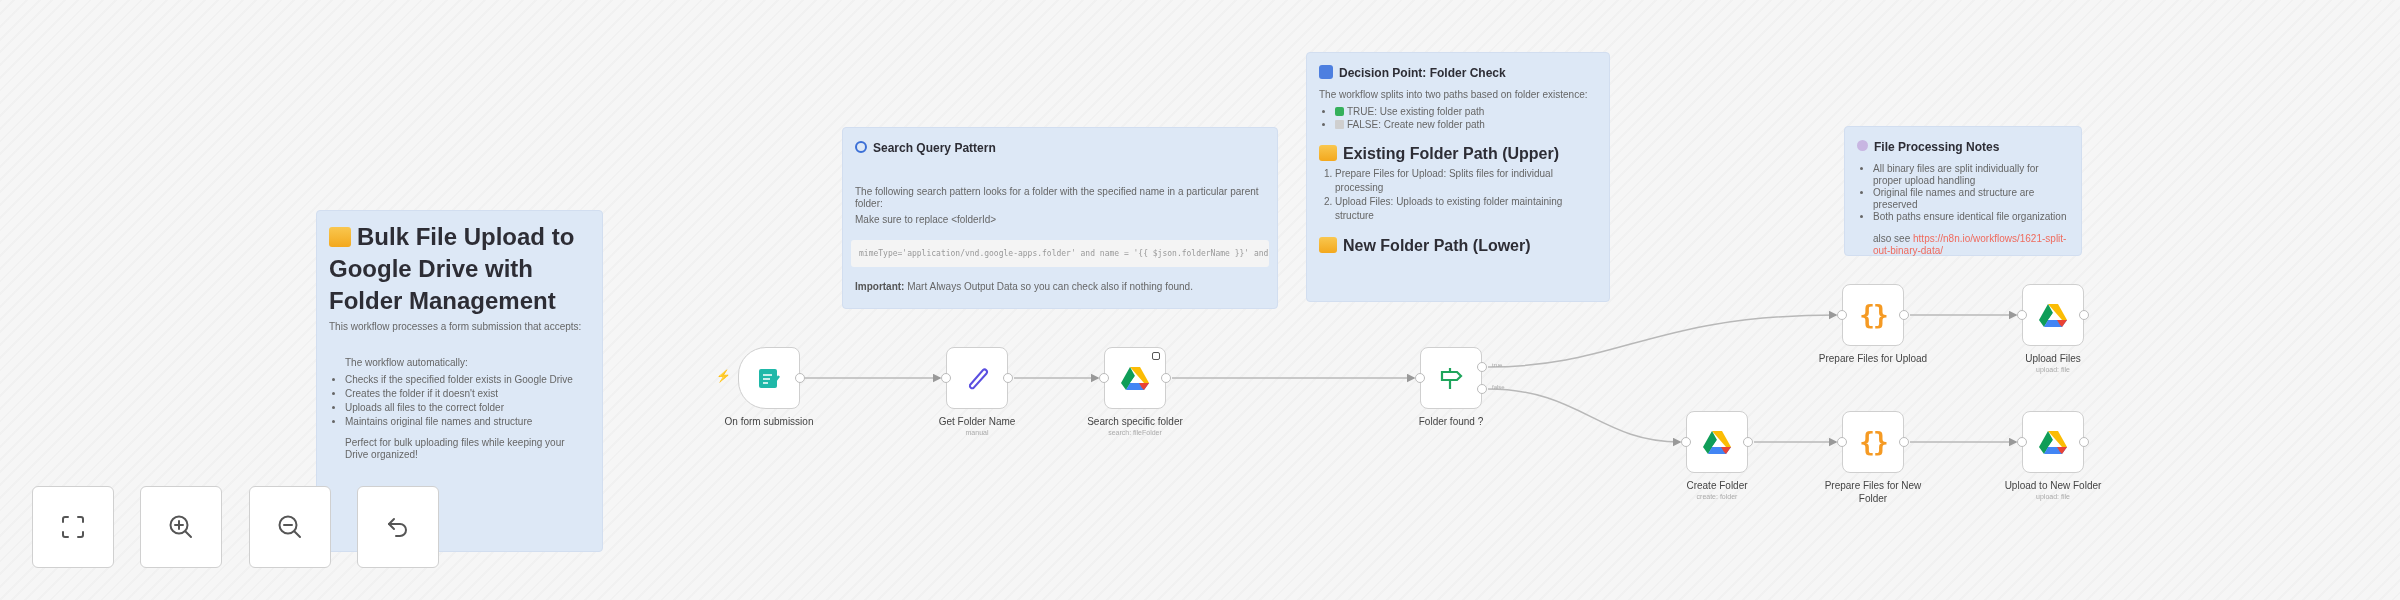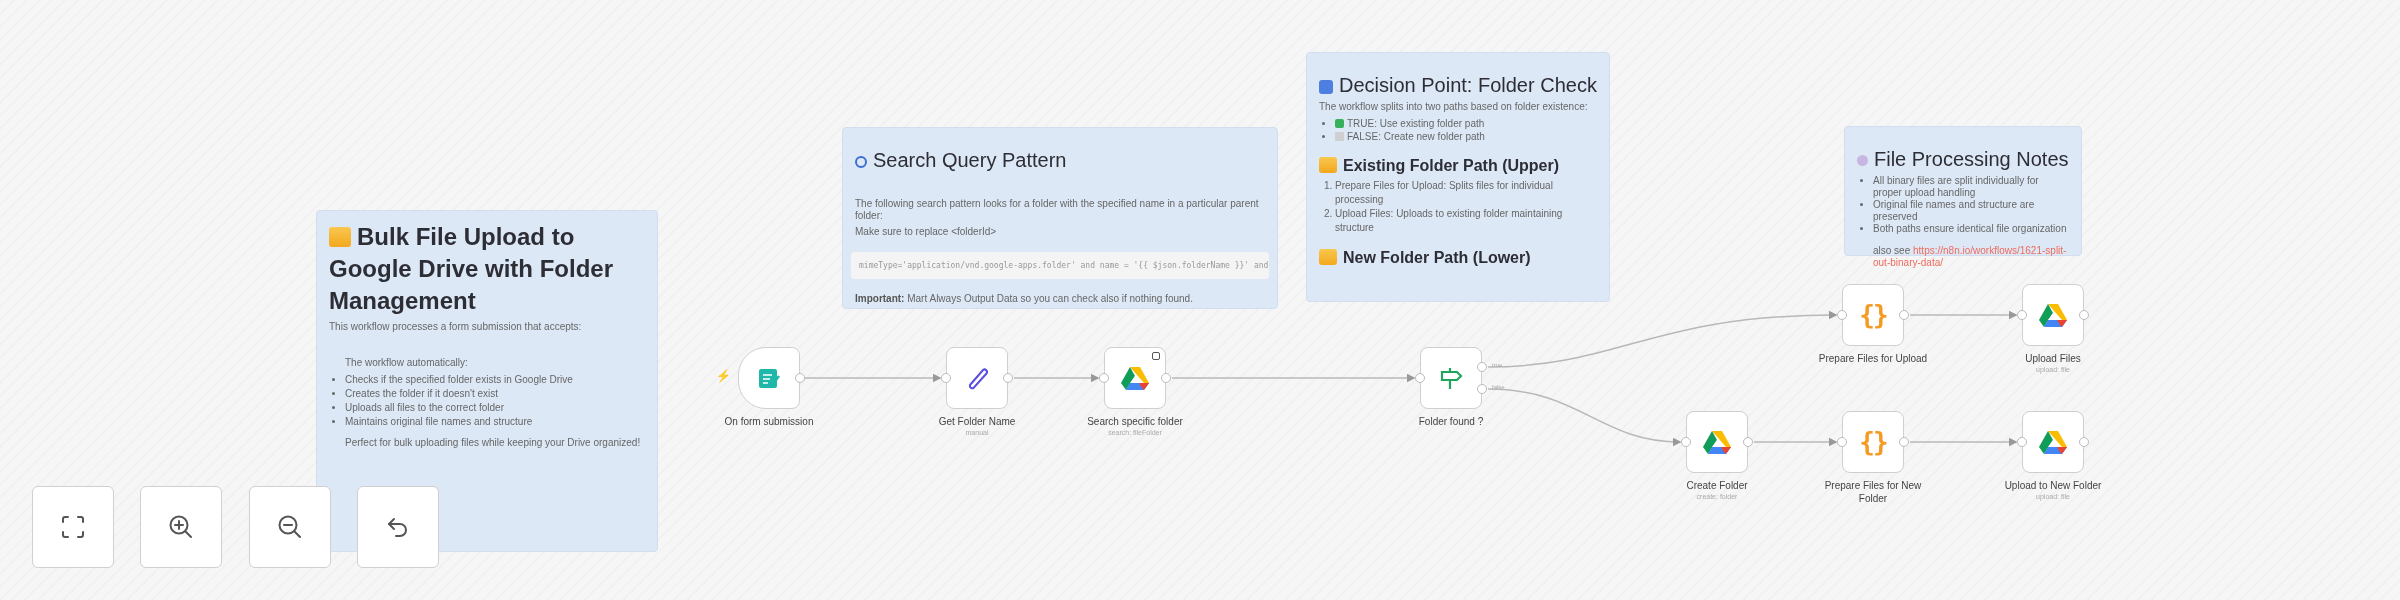--- a/index.html
+++ b/index.html
@@ -12,21 +12,21 @@
   }
   .canvas { position:absolute; left:0; top:0; width:2400px; height:600px; }
   svg.edges { position:absolute; left:0; top:0; width:2400px; height:600px; pointer-events:none; }
 
   
   .sticky {
     position:absolute; background:#dde8f6; border:1px solid #d2def0; border-radius:4px;
     box-sizing:border-box; padding:10px 12px; color:#555;
   }
   .sticky h1 { margin:0 0 4px 0; font-size:24px; line-height:32px; font-weight:bold; color:#2d2d35; }
-  .sticky h2 { margin:12px 0 6px 0; font-size:20px; line-height:20px; font-weight:normal; color:#2d2d35; }
+  .sticky h2 { margin:0 0 6px 0; font-size:12px; line-height:20px; font-weight:bold; color:#2d2d35; }
   .sticky h3 { margin:10px 0 4px 0; font-size:16px; font-weight:bold; color:#2d2d35; }
   .sticky p  { margin:0 0 4px 0; font-size:10px; line-height:12px; color:#666; }
   .sticky ul, .sticky ol { margin:2px 0 4px 0; padding-left:16px; font-size:10px; line-height:14px; color:#666; }
   .sticky li { margin:0; }
   .emoji-box { display:inline-block; width:18px; height:16px; border-radius:3px; vertical-align:-2px; margin-right:6px; }
   .emoji-folder { background:linear-gradient(#f9c74f,#f3a81d); }
   .emoji-blue { background:#4d7fe0; width:14px; height:14px; }
   .emoji-search { display:inline-block; width:12px; height:12px; border:2.5px solid #3b6fd6; border-radius:50%; margin-right:6px; vertical-align:-1px; box-sizing:border-box; position:relative; }
   .emoji-gear { display:inline-block; width:11px; height:11px; border-radius:50%; background:#c8b6e2; margin-right:6px; vertical-align:0; }
   .check-green { display:inline-block; width:9px; height:9px; background:#35b05b; border-radius:2px; vertical-align:-1px; margin-right:3px; }
@@ -77,21 +77,21 @@
       <path d="M1014,378 L1098,378" marker-end="url(#arr)"></path>
       <path d="M1172,378 L1414,378" marker-end="url(#arr)"></path>
       <path d="M1488,367 C1620,367 1650,315 1836,315" marker-end="url(#arr)"></path>
       <path d="M1488,389 C1580,389 1600,442 1680,442" marker-end="url(#arr)"></path>
       <path d="M1910,315 L2016,315" marker-end="url(#arr)"></path>
       <path d="M1754,442 L1836,442" marker-end="url(#arr)"></path>
       <path d="M1910,442 L2016,442" marker-end="url(#arr)"></path>
     </g>
   </svg>
 
-  <div class="sticky" style="left:316px;top:210px;width:342px;height:342px;">
+  <div class="sticky" style="left:316px;top:210px;width:287px;height:342px;">
     <h1><span class="emoji-box emoji-folder" style="width:22px;height:20px;"></span><span>Bulk File Upload to Google Drive with Folder Management</span></h1>
     <p>This workflow processes a form submission that accepts:</p>
     <p style="padding-left:16px;margin-top:24px;">The workflow automatically:</p>
     <ul>
       <li>Checks if the specified folder exists in Google Drive</li>
       <li>Creates the folder if it doesn't exist</li>
       <li>Uploads all files to the correct folder</li>
       <li>Maintains original file names and structure</li>
     </ul>
     <p style="padding-left:16px;margin-top:8px;">Perfect for bulk uploading files while keeping your Drive organized!</p>

